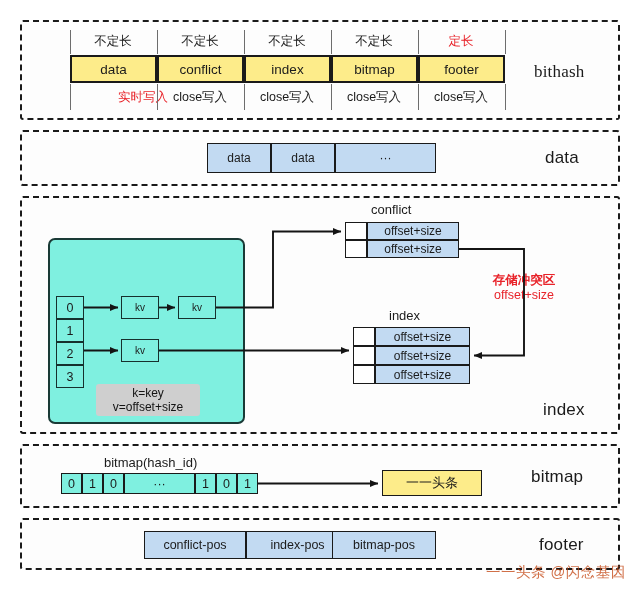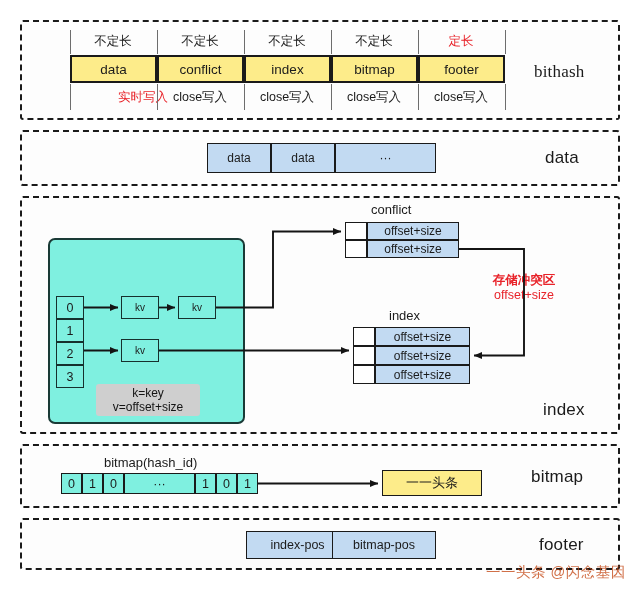--- a/index.html
+++ b/index.html
@@ -287,20 +287,21 @@
   <div class="box cyan-cell" style="left:124px; top:473px; width:71px; height:21px;">···</div>
   <div class="box cyan-cell" style="left:195px; top:473px; width:21px; height:21px;">1</div>
   <div class="box cyan-cell" style="left:216px; top:473px; width:21px; height:21px;">0</div>
   <div class="box cyan-cell" style="left:237px; top:473px; width:21px; height:21px;">1</div>
 
   <div class="box yellow-box" style="left:382px; top:470px; width:100px; height:26px;">一一头条</div>
 
   <div class="section" style="left:20px; top:518px; width:600px; height:52px;"></div>
   <div class="sec-label" style="left:539px; top:535px;">footer</div>
 
+  <div class="box blue-pos" style="left:144px; top:531px; width:102px; height:28px;">conflict-pos</div>
   <div class="box blue-pos" style="left:246px; top:531px; width:103px; height:28px;">index-pos</div>
   <div class="box blue-pos" style="left:332px; top:531px; width:104px; height:28px;">bitmap-pos</div>
 
   <svg class="wires" viewBox="0 0 640 594">
     <defs>
       <marker id="ah" markerWidth="9" markerHeight="8" refX="8.4" refY="4" orient="auto" markerUnits="userSpaceOnUse">
         <path d="M0,0.4 L8.6,4 L0,7.6 z" fill="#141414"></path>
       </marker>
     </defs>
 

